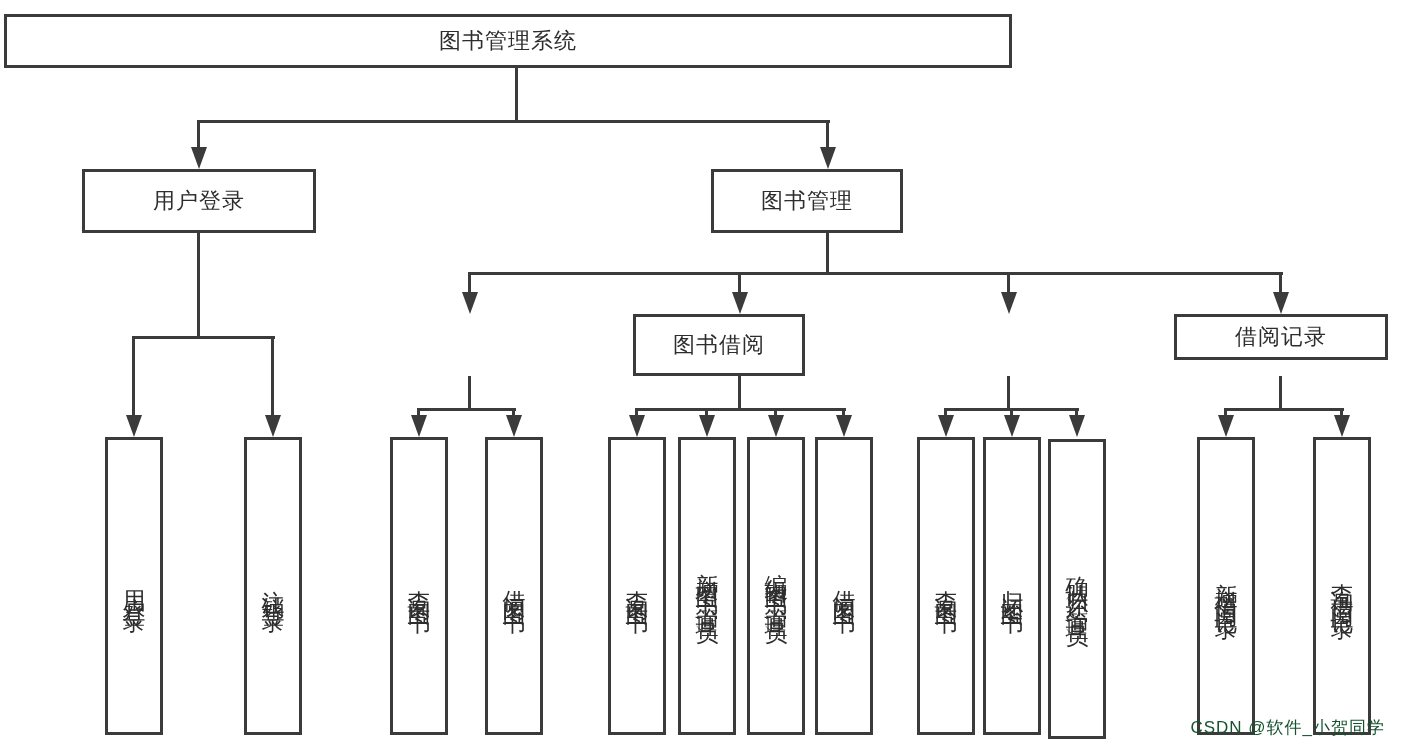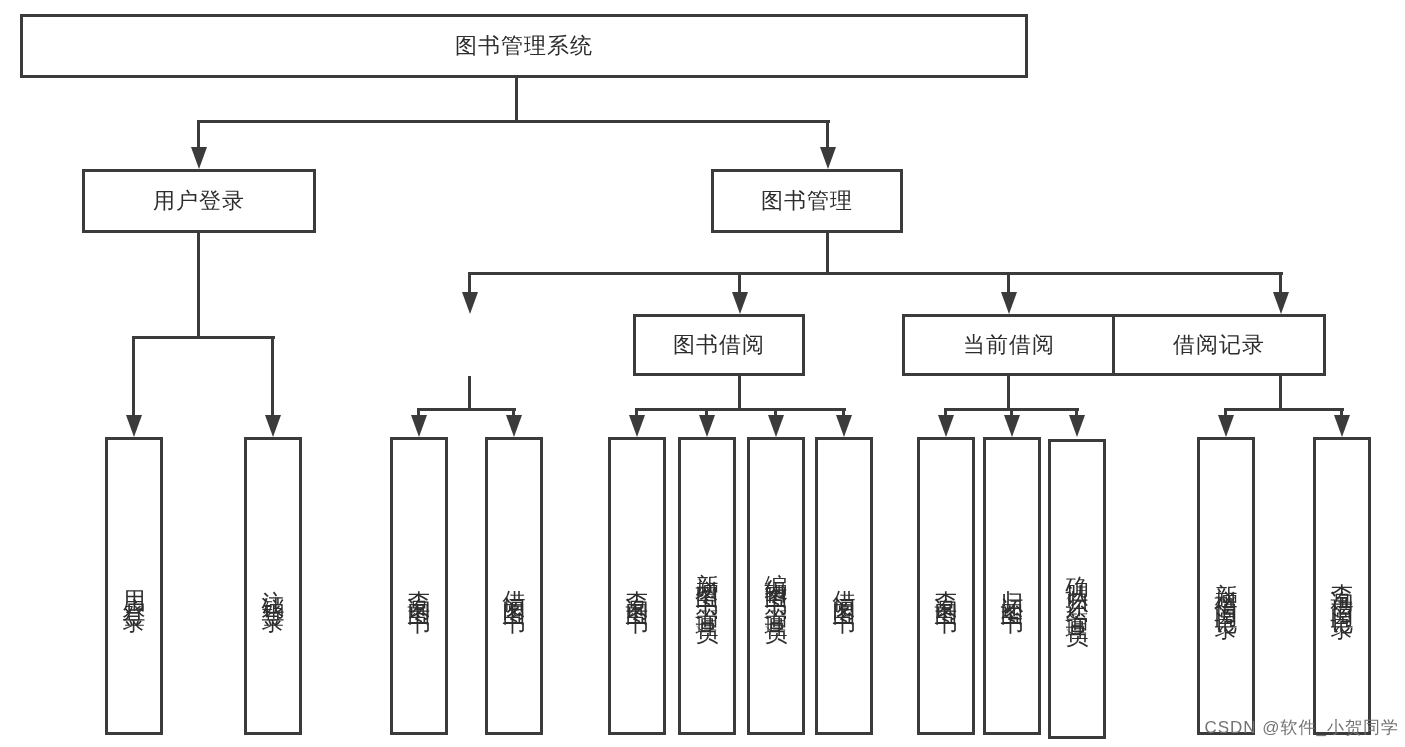--- a/index.html
+++ b/index.html
@@ -18,37 +18,36 @@
     writing-mode:vertical-rl;text-orientation:upright;
     font-size:23px;color:#2d2d2d;letter-spacing:7px;line-height:1;z-index:2;
   }
   .line{position:absolute;background:#3b3b3b;z-index:1;}
   .arrow{
     position:absolute;width:0;height:0;z-index:1;
     border-left:8px solid transparent;border-right:8px solid transparent;
     border-top:22px solid #3b3b3b;
   }
   .watermark{
-    position:absolute;right:6px;top:716px;z-index:5;
-    color:#737373;font-size:17px;letter-spacing:1px;white-space:nowrap;
+    position:absolute;right:20px;top:716px;z-index:5;
+    color:#14532d;font-size:17px;letter-spacing:1px;white-space:nowrap;
   }
 </style>
 </head>
 <body>
 
 <div class="stage">
 
-  <div class="hbox" style="left:20px;top:14px;width:1008px;height:64px">图书管理系统</div>
+  <div class="hbox" style="left:4px;top:14px;width:1008px;height:54px">图书管理系统</div>
 
   <div class="hbox" style="left:82px;top:169px;width:234px;height:64px">用户登录</div>
   <div class="hbox" style="left:711px;top:169px;width:192px;height:64px">图书管理</div>
 
   <div class="hbox" style="left:633px;top:314px;width:172px;height:62px">图书借阅</div>
-  <div class="hbox" style="left:902px;top:314px;width:214px;height:62px">当前借阅</div>
-  <div class="hbox" style="left:1112px;top:314px;width:214px;height:62px">借阅记录</div>
+  <div class="hbox" style="left:1174px;top:314px;width:214px;height:46px">借阅记录</div>
 
   <div class="vbox" style="left:105px;top:437px;width:58px;height:298px">用户登录</div>
   <div class="vbox" style="left:244px;top:437px;width:58px;height:298px">注销登录</div>
 
   <div class="vbox" style="left:390px;top:437px;width:58px;height:298px">查询图书</div>
   <div class="vbox" style="left:485px;top:437px;width:58px;height:298px">借阅图书</div>
 
   <div class="vbox" style="left:608px;top:437px;width:58px;height:298px">查询图书</div>
   <div class="vbox" style="left:678px;top:437px;width:58px;height:298px">新增图书（管理员）</div>
   <div class="vbox" style="left:747px;top:437px;width:58px;height:298px">编辑图书（管理员）</div>

